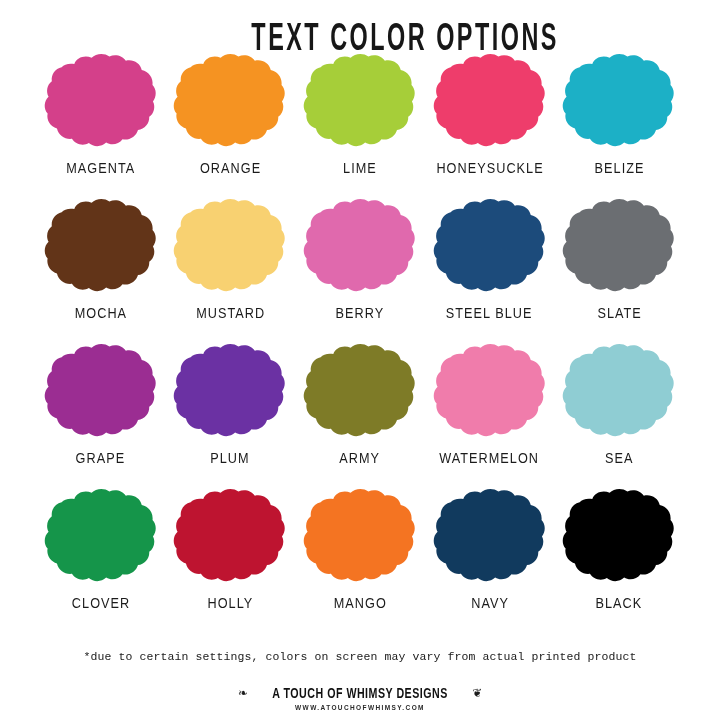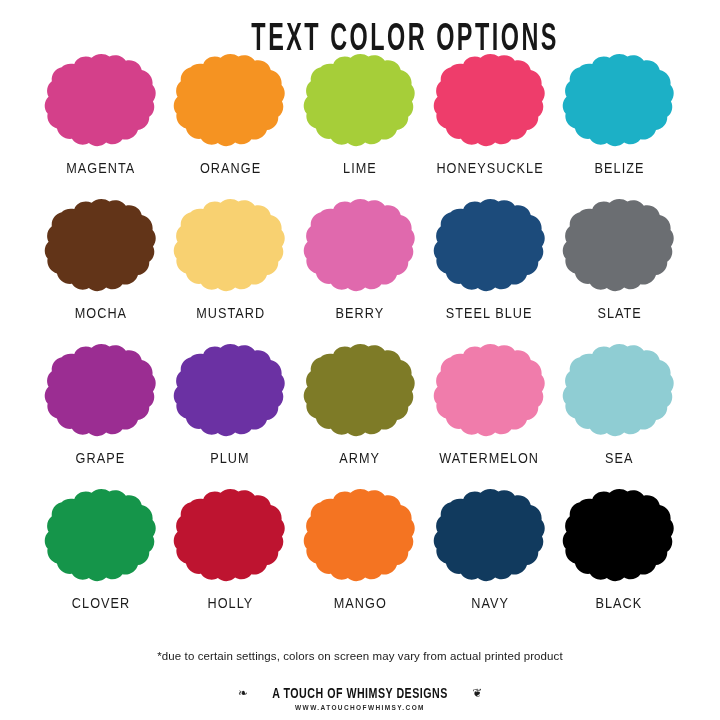--- a/index.html
+++ b/index.html
@@ -86,21 +86,21 @@
     transform-origin: center top;
   }
 
   
   .disclaimer {
     position: absolute;
     top: 650px;
     left: 0;
     width: 720px;
     text-align: center;
-    font-family: Liberation Sans, sans-serif;
+    font-family: Liberation Mono, monospace;
     font-size: 11.5px;
     color: #1b1b1b;
     letter-spacing: 0.1px;
   }
 
   .brand-wrap {
     position: absolute;
     top: 686px;
     left: 0;
     width: 720px;

